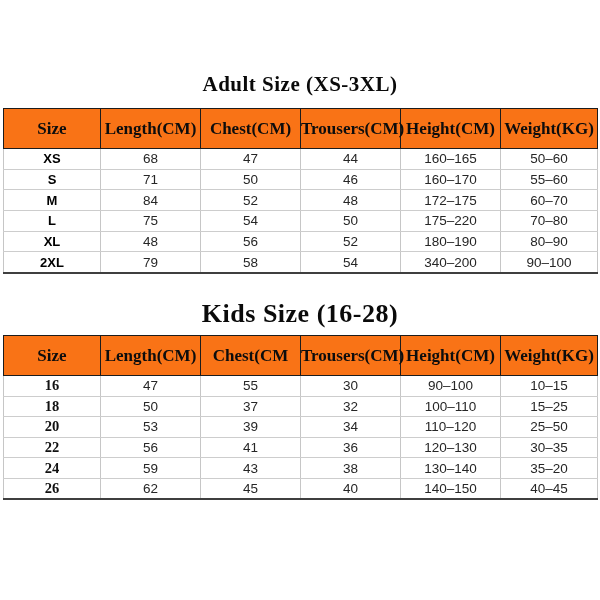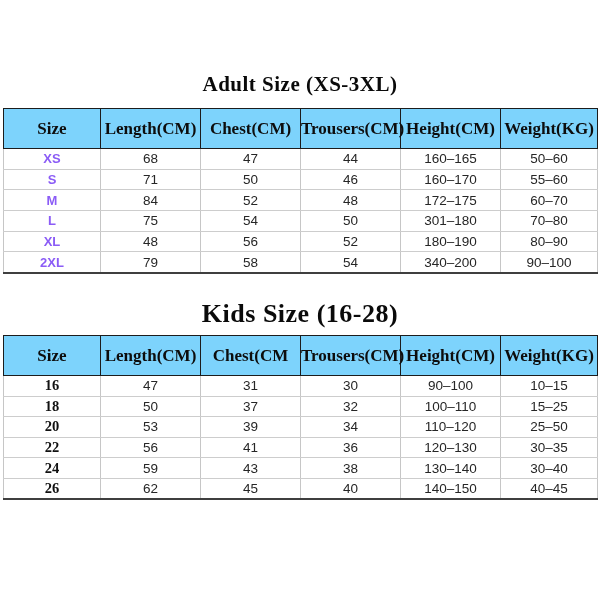--- a/index.html
+++ b/index.html
@@ -28,21 +28,21 @@
     table-layout:fixed;
     border:1px solid #4a4a4a;
     border-bottom:2px solid #3f3f3f;
   }
   .adult-table{top:108px;}
   .kids-table{top:335px;}
   .size-table thead tr{height:40px;}
   .adult-table tbody tr{height:20.7px;}
   .kids-table tbody tr{height:20.6px;}
   .size-table th{
-    background:#7dd3fc;
+    background:#f97316;
     border:1px solid #1c1c1c;
     font-family:"Liberation Serif", serif;
     font-weight:bold;
     font-size:17px;
     color:#0d0d0d;
     text-align:center;
     padding:0;
   }
   .size-table td{
     border:1px solid #c6c6c6;
@@ -52,21 +52,21 @@
     font-family:"Liberation Sans", sans-serif;
     font-size:13.5px;
     color:#262626;
     padding:0;
   }
   .size-table tbody tr:first-child td{border-top:1px solid #2a2a2a;}
   .adult-table td:first-child{
     font-family:"Liberation Sans", sans-serif;
     font-weight:bold;
     font-size:13px;
-    color:#8b5cf6;
+    color:#000000;
   }
   .kids-table td:first-child{
     font-family:"Liberation Serif", serif;
     font-weight:bold;
     font-size:14.5px;
     color:#111;
   }
 </style>
 </head>
 <body>
@@ -117,21 +117,21 @@
           <td>52</td>
           <td>48</td>
           <td>172–175</td>
           <td>60–70</td>
         </tr>
         <tr>
           <td>L</td>
           <td>75</td>
           <td>54</td>
           <td>50</td>
-          <td>301–180</td>
+          <td>175–220</td>
           <td>70–80</td>
         </tr>
         <tr>
           <td>XL</td>
           <td>48</td>
           <td>56</td>
           <td>52</td>
           <td>180–190</td>
           <td>80–90</td>
         </tr>
@@ -164,21 +164,21 @@
           <th>Chest(CM</th>
           <th>Trousers(CM)</th>
           <th>Height(CM)</th>
           <th>Weight(KG)</th>
         </tr>
     </thead>
     <tbody>
         <tr>
           <td>16</td>
           <td>47</td>
-          <td>31</td>
+          <td>55</td>
           <td>30</td>
           <td>90–100</td>
           <td>10–15</td>
         </tr>
         <tr>
           <td>18</td>
           <td>50</td>
           <td>37</td>
           <td>32</td>
           <td>100–110</td>
@@ -199,21 +199,21 @@
           <td>36</td>
           <td>120–130</td>
           <td>30–35</td>
         </tr>
         <tr>
           <td>24</td>
           <td>59</td>
           <td>43</td>
           <td>38</td>
           <td>130–140</td>
-          <td>30–40</td>
+          <td>35–20</td>
         </tr>
         <tr>
           <td>26</td>
           <td>62</td>
           <td>45</td>
           <td>40</td>
           <td>140–150</td>
           <td>40–45</td>
         </tr>
       </tbody>

